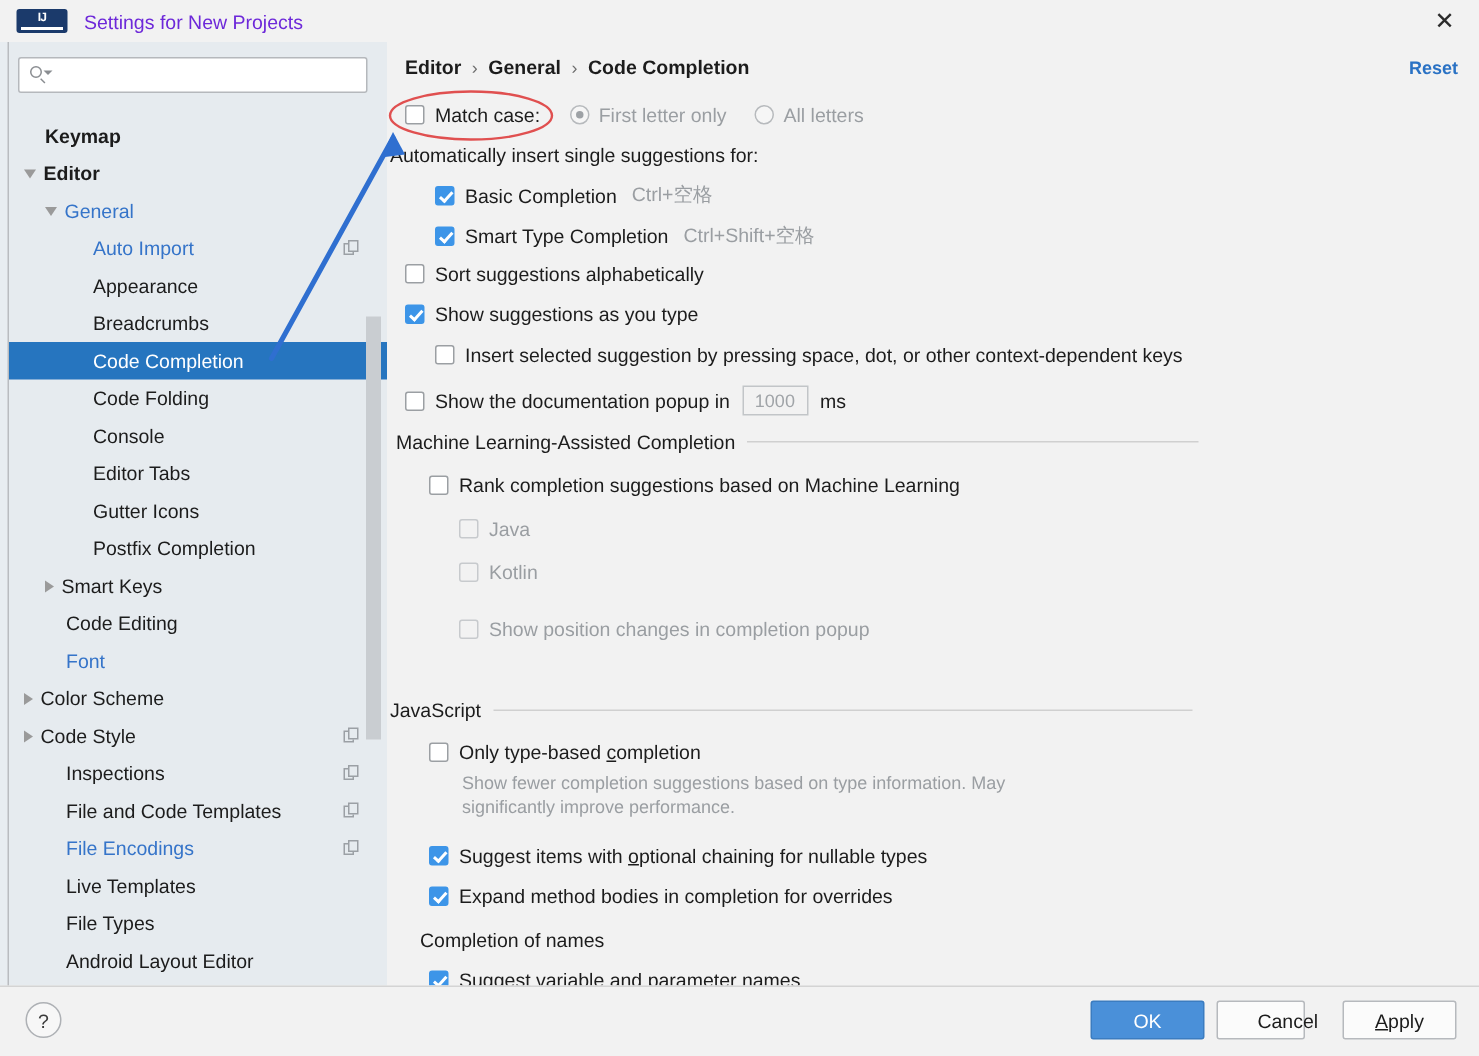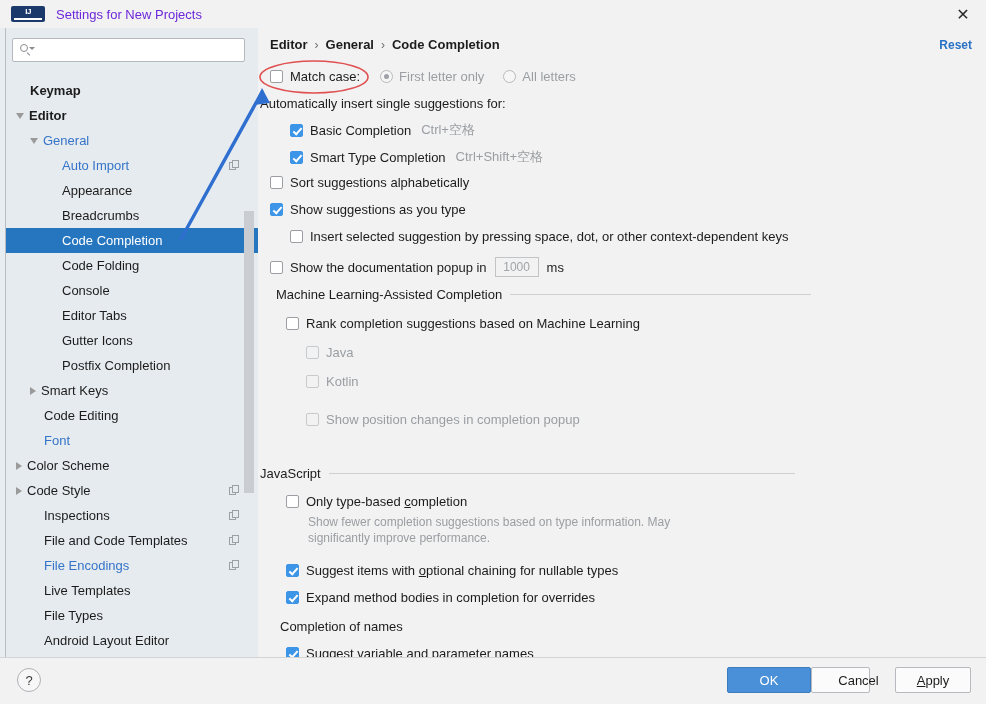--- a/index.html
+++ b/index.html
@@ -301,21 +301,21 @@
     display: flex; align-items: center; justify-content: center;
     font-size: 13px; color: #1c1c1c;
     cursor: pointer;
     box-sizing: border-box;
   }
   .btn.primary {
     background: #4a90d9;
     border-color: #3b7cc0;
     color: #ffffff;
   }
-  #ok-button   { left: 727px; width: 84px; }
+  #ok-button   { left: 727px; width: 76px; }
   #cancel-button { left: 811px; width: 59px; padding-left: 36px; }
   #apply-button  { left: 895px; width: 76px; }
 
   
   .annot { position: absolute; left: 0; top: 0; width: 986px; height: 704px; pointer-events: none; }
 </style>
 </head>
 <body>
 
 <div id="app">
@@ -537,21 +537,21 @@
       <span>Insert selected suggestion by pressing space, dot, or other context-dependent keys</span>
     </div>
 
     <div class="row" style="left:12px; top:229px;">
       <span class="chk"></span>
       <span>Show the documentation popup in</span>
       <input class="num-field" type="text" value="1000" style="">
       <span>ms</span>
     </div>
 
-    <div class="section-header" style="left:18px; top:259px;">
+    <div class="section-header" style="left:6px; top:259px;">
       <span>Machine Learning-Assisted Completion</span>
       <span class="line"></span>
     </div>
 
     <div class="row" style="left:28px; top:288px;">
       <span class="chk"></span>
       <span>Rank completion suggestions based on Machine Learning</span>
     </div>
 
     <div class="row" style="left:48px; top:317px;">

